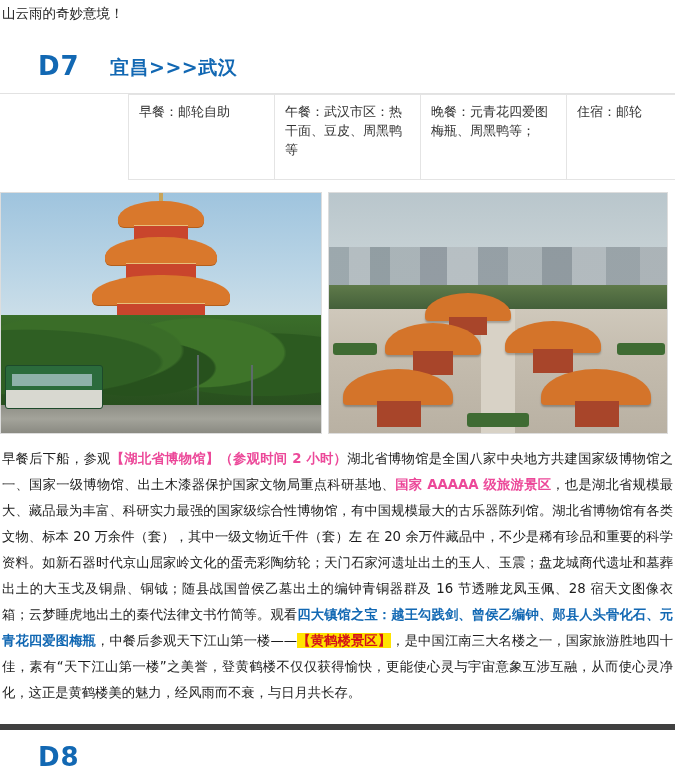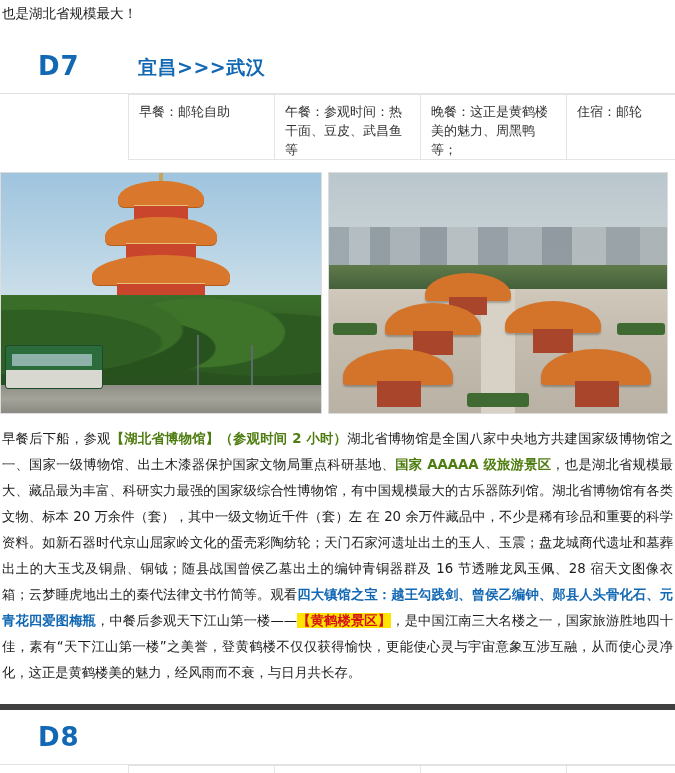--- a/index.html
+++ b/index.html
@@ -43,32 +43,31 @@
     box-sizing: border-box;
     letter-spacing: 1px;
   }
   .day-route {
     flex: 1 1 auto;
     color: #1268b3;
     font-size: 19px;
     font-weight: bold;
     padding: 16px 0 12px 0;
     letter-spacing: 0.5px;
-    margin-left: 28px;
   }
   .meal-table {
     width: 100%;
     border-collapse: collapse;
     table-layout: fixed;
     margin-top: 0;
   }
   .meal-table td {
     border: 1px solid #e4e4e4;
     vertical-align: top;
-    padding: 8px 8px 0 10px;
+    padding: 8px 8px 20px 10px;
     font-size: 13px;
     line-height: 1.45;
     color: #333;
     height: 50px;
   }
   .meal-table td.spacer-cell {
     border: none;
     width: 110px;
   }
   .meal-table td.c2, .meal-table td.c3, .meal-table td.c4, .meal-table td.c5 {
@@ -221,55 +220,55 @@
   }
 
   .body-text {
     font-size: 13.3px;
     line-height: 1.95;
     color: #1b1b1b;
     text-align: justify;
     padding: 2px 2px 8px 2px;
   }
   .hl-red {
-    color: #4d7c0f;
+    color: #ec4899;
     font-weight: bold;
   }
   .hl-blue-bold {
     color: #1268b3;
     font-weight: bold;
   }
   .hl-mark {
     background: #ffe400;
     color: #d4121a;
     font-weight: bold;
   }
   .divider-top {
     border-top: 6px solid #404040;
   }
 </style>
 </head>
 <body>
 
 <div class="page">
 
-  <div class="top-text">也是湖北省规模最大！</div>
+  <div class="top-text">山云雨的奇妙意境！</div>
 
   <div class="day-block">
     <div class="day-header">
       <div class="day-code">D7</div>
       <div class="day-route">宜昌&gt;&gt;&gt;武汉</div>
     </div>
     <table class="meal-table">
       <tbody>
           <tr>
         <td class="spacer-cell"></td>
         <td class="c2">早餐：邮轮自助</td>
-        <td class="c3">午餐：参观时间：热干面、豆皮、武昌鱼等</td>
-        <td class="c4">晚餐：这正是黄鹤楼美的魅力、周黑鸭等；</td>
+        <td class="c3">午餐：武汉市区：热干面、豆皮、周黑鸭等</td>
+        <td class="c4">晚餐：元青花四爱图梅瓶、周黑鸭等；</td>
         <td class="c5">住宿：邮轮</td>
       </tr>
     </tbody>
       </table>
   </div>
 
   <div class="photos">
 
     <div class="photo left">
       <div class="sky1"></div>

